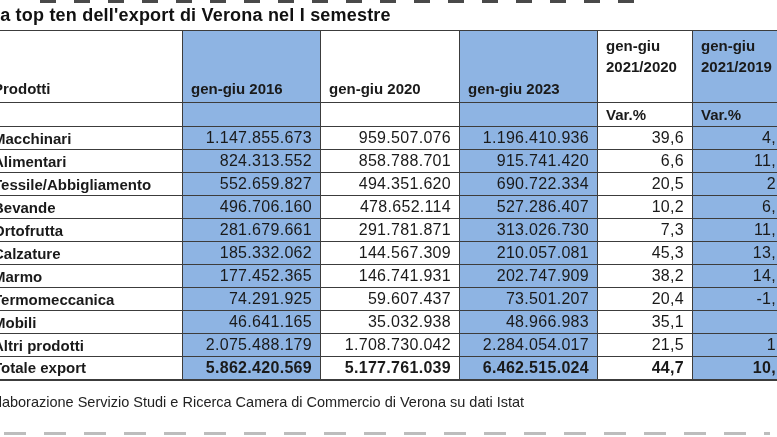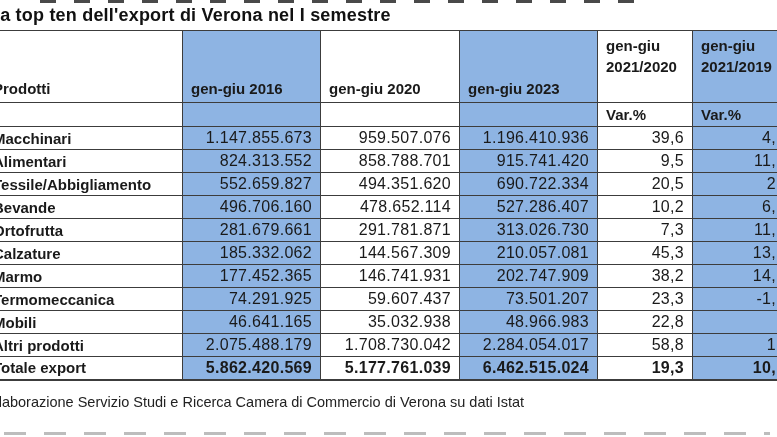--- a/index.html
+++ b/index.html
@@ -109,21 +109,21 @@
     <td class="num">1.196.410.936</td>
     <td class="num">39,6</td>
     <td class="num v19">4,</td>
   </tr>
 
   <tr>
     <td class="prod">Alimentari</td>
     <td class="num">824.313.552</td>
     <td class="num">858.788.701</td>
     <td class="num">915.741.420</td>
-    <td class="num">9,5</td>
+    <td class="num">6,6</td>
     <td class="num v19">11,</td>
   </tr>
 
   <tr>
     <td class="prod">Tessile/Abbigliamento</td>
     <td class="num">552.659.827</td>
     <td class="num">494.351.620</td>
     <td class="num">690.722.334</td>
     <td class="num">20,5</td>
     <td class="num v19">2</td>
@@ -163,48 +163,48 @@
     <td class="num">202.747.909</td>
     <td class="num">38,2</td>
     <td class="num v19">14,</td>
   </tr>
 
   <tr>
     <td class="prod">Termomeccanica</td>
     <td class="num">74.291.925</td>
     <td class="num">59.607.437</td>
     <td class="num">73.501.207</td>
-    <td class="num">23,3</td>
+    <td class="num">20,4</td>
     <td class="num v19">-1,</td>
   </tr>
 
   <tr>
     <td class="prod">Mobili</td>
     <td class="num">46.641.165</td>
     <td class="num">35.032.938</td>
     <td class="num">48.966.983</td>
-    <td class="num">22,8</td>
+    <td class="num">35,1</td>
     <td class="num v19"></td>
   </tr>
 
   <tr>
     <td class="prod">Altri prodotti</td>
     <td class="num">2.075.488.179</td>
     <td class="num">1.708.730.042</td>
     <td class="num">2.284.054.017</td>
-    <td class="num">58,8</td>
+    <td class="num">21,5</td>
     <td class="num v19">1</td>
   </tr>
 
   <tr class="total">
     <td class="prod">Totale export</td>
     <td class="num">5.862.420.569</td>
     <td class="num">5.177.761.039</td>
     <td class="num">6.462.515.024</td>
-    <td class="num">19,3</td>
+    <td class="num">44,7</td>
     <td class="num v19">10,</td>
   </tr>
 </tbody>
   </table>
 
   <div class="footer">Elaborazione Servizio Studi e Ricerca Camera di Commercio di Verona su dati Istat</div>
 </div>
 
 <div class="sliver-bottom"></div>
 

